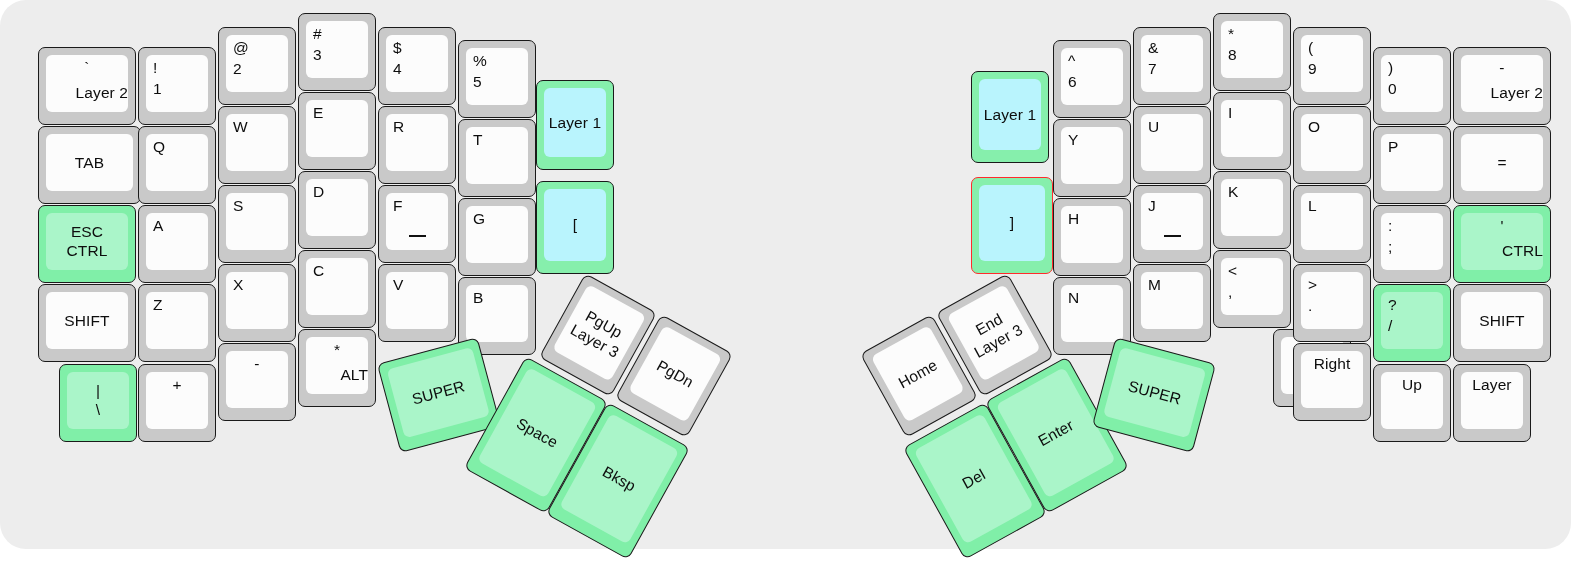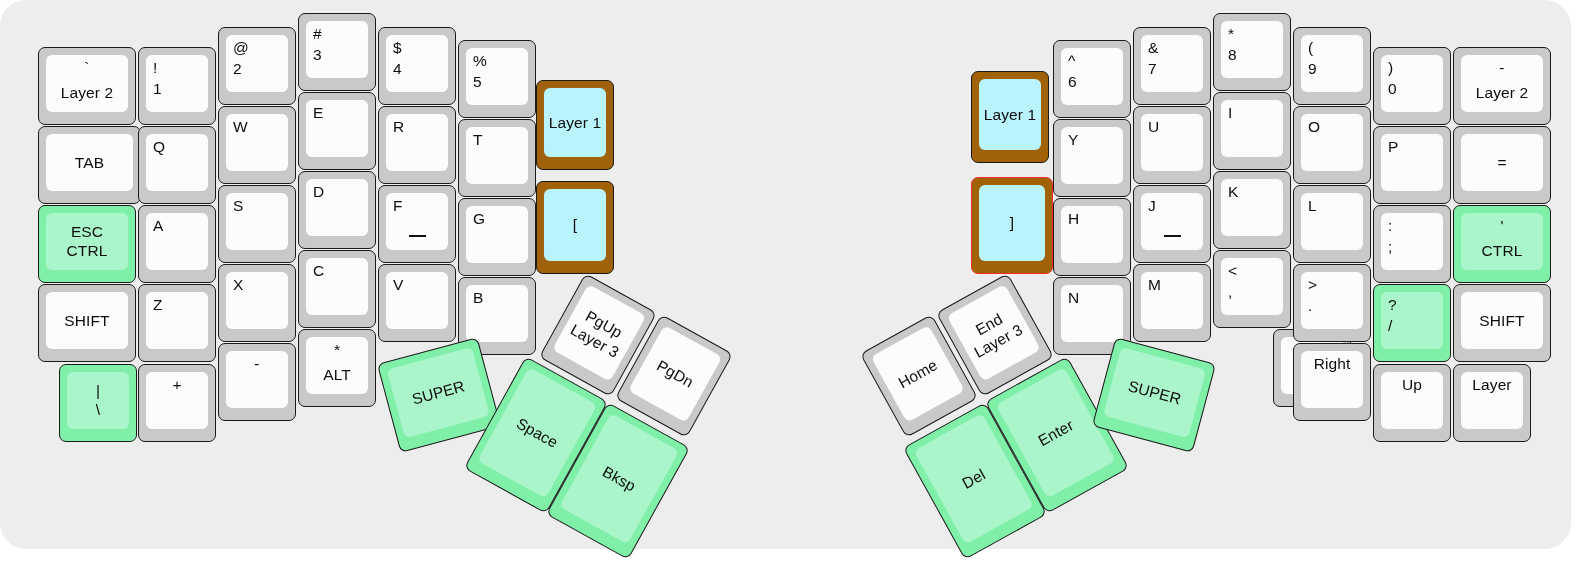--- a/index.html
+++ b/index.html
@@ -37,21 +37,21 @@
     width:100%;
     height:100%;
     box-sizing:border-box;
     border-radius:6px;
     background:#fcfcfc;
     overflow:hidden;
   }
   
   .key.green{ background:#80efa8; }
   .key.green > .cap{ background:#aaf5c9; }
-  .key.blue{ background:#a16207; }
+  .key.blue{ background:#86efac; }
   .key.blue > .cap{ background:#b9f4fd; }
   .key.sel{ border-color:#ff2b2b; }
 
   
   .lg{
     position:absolute;
     font-size:15.5px;
     line-height:1.05;
     color:#0d0d0d;
     white-space:pre;
@@ -70,21 +70,21 @@
   
   .lg.c2{
     left:0; right:0; top:50%;
     transform:translateY(-50%);
     text-align:center;
     line-height:1.28;
   }
   
   .lg.ct{ left:0; right:0; top:5px; text-align:center; }
   
-  .lg.cb{ left:0; right:0; top:52%; text-align:center; }
+  .lg.cb{ left:0; right:0; top:52%; text-align:right; }
   
   .homing{
     position:absolute;
     left:50%; bottom:13px;
     width:17px; height:1.6px;
     margin-left:-8.5px;
     background:#111;
   }
 </style>
 </head>

